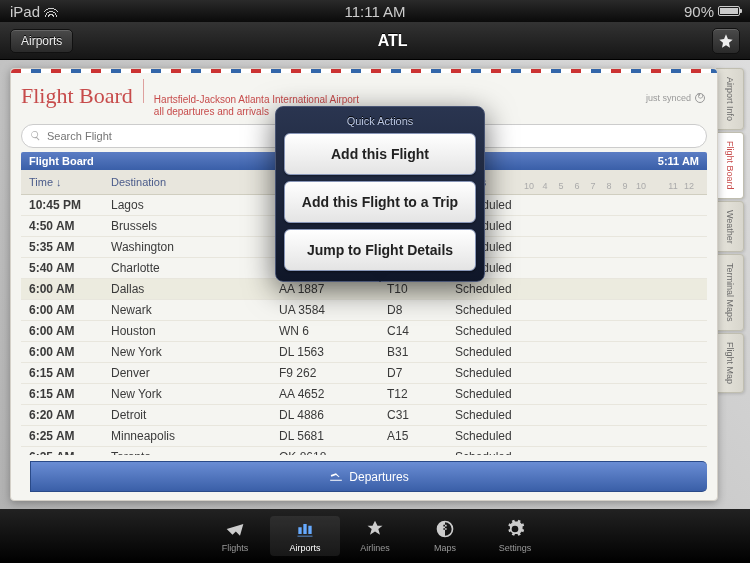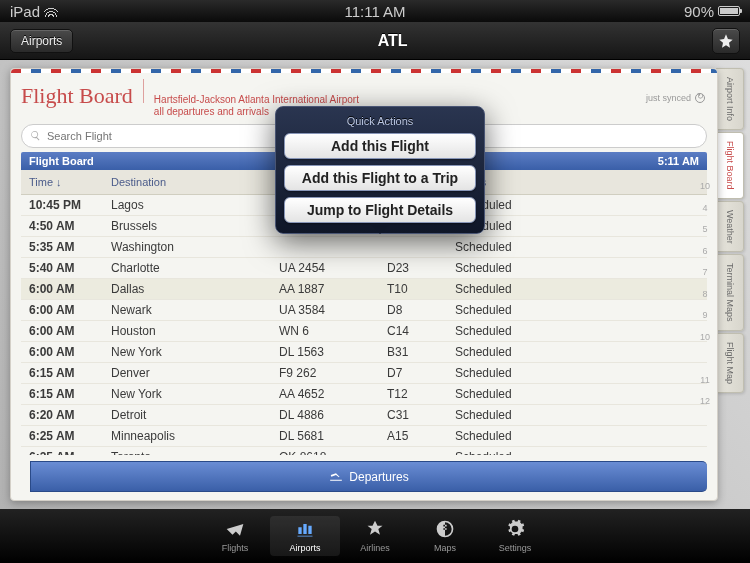--- a/index.html
+++ b/index.html
@@ -70,21 +70,21 @@
 .tab-bar { position: absolute; bottom: 0; left: 0; right: 0; height: 54px; background: linear-gradient(#222, #000); display: flex; align-items: center; justify-content: center; gap: 0; }
 .tab-item { width: 70px; display: flex; flex-direction: column; align-items: center; gap: 2px; color: #999; font-size: 9px; }
 .tab-item.active { background: rgba(255,255,255,.08); border-radius: 4px; padding: 3px 0; color: #fff; }
 .tab-icon svg { width: 24px; height: 20px; fill: #ccc; }
 .tab-item.active .tab-icon svg { fill: #6af; }
 
 
 .popover-wrap { position: absolute; left: 275px; top: 106px; width: 210px; }
 .popover { background: linear-gradient(#2a3550, #0f1628); border-radius: 8px; padding: 6px 8px 10px; box-shadow: 0 8px 30px rgba(0,0,0,.6); border: 1px solid #495574; }
 .popover-title { color: #b8c4e0; font-size: 11px; text-align: center; padding: 2px 0 6px; text-shadow: 0 -1px 0 #000; }
-.popover-btn { background: linear-gradient(#fff, #e4e4e4); border: 1px solid #8896b8; border-radius: 6px; padding: 4px; margin-bottom: 6px; text-align: center; font-size: 14px; font-weight: bold; color: #222; box-shadow: 0 1px 2px rgba(0,0,0,.4); }
+.popover-btn { background: linear-gradient(#fff, #e4e4e4); border: 1px solid #8896b8; border-radius: 6px; padding: 12px; margin-bottom: 6px; text-align: center; font-size: 14px; font-weight: bold; color: #222; box-shadow: 0 1px 2px rgba(0,0,0,.4); }
 .popover-btn:last-child { margin-bottom: 0; }
 .popover::after { content: ''; position: absolute; bottom: -10px; left: 50%; margin-left: -10px; border: 10px solid transparent; border-top-color: #0f1628; }
 </style>
 </head>
 <body>
 
 <div class="status-bar">
   <div class="status-left">
     <span>iPad</span>
     <span class="wifi-icon"></span>
@@ -237,21 +237,21 @@
 
     <div class="seg">
       <div class="seg-btn active">
         <span class="seg-icon"><svg viewBox="0 0 24 24" fill="#fff">
               <path d="M2 20h20v2H2zM3 12l9-3 6 6-1 1-5-4-8 3-1-3z"></path>
             </svg></span>
         <span>Departures</span>
       </div>
     </div>
 
-    <div id="pagenums" style="position:absolute; right:4px; top:112px; display:flex; flex-direction:column;">
+    <div id="pagenums" style="position:absolute; right:4px; top:112px; display:flex; ">
         <div style="font-size: 9px; color: rgb(170, 170, 170); height: 21.5px; text-align: center; width: 16px;">10</div>
         <div style="font-size: 9px; color: rgb(170, 170, 170); height: 21.5px; text-align: center; width: 16px;">4</div>
         <div style="font-size: 9px; color: rgb(170, 170, 170); height: 21.5px; text-align: center; width: 16px;">5</div>
         <div style="font-size: 9px; color: rgb(170, 170, 170); height: 21.5px; text-align: center; width: 16px;">6</div>
         <div style="font-size: 9px; color: rgb(170, 170, 170); height: 21.5px; text-align: center; width: 16px;">7</div>
         <div style="font-size: 9px; color: rgb(170, 170, 170); height: 21.5px; text-align: center; width: 16px;">8</div>
         <div style="font-size: 9px; color: rgb(170, 170, 170); height: 21.5px; text-align: center; width: 16px;">9</div>
         <div style="font-size: 9px; color: rgb(170, 170, 170); height: 21.5px; text-align: center; width: 16px;">10</div>
         <div style="font-size: 9px; color: rgb(170, 170, 170); height: 21.5px; text-align: center; width: 16px;"></div>
         <div style="font-size: 9px; color: rgb(170, 170, 170); height: 21.5px; text-align: center; width: 16px;">11</div>

